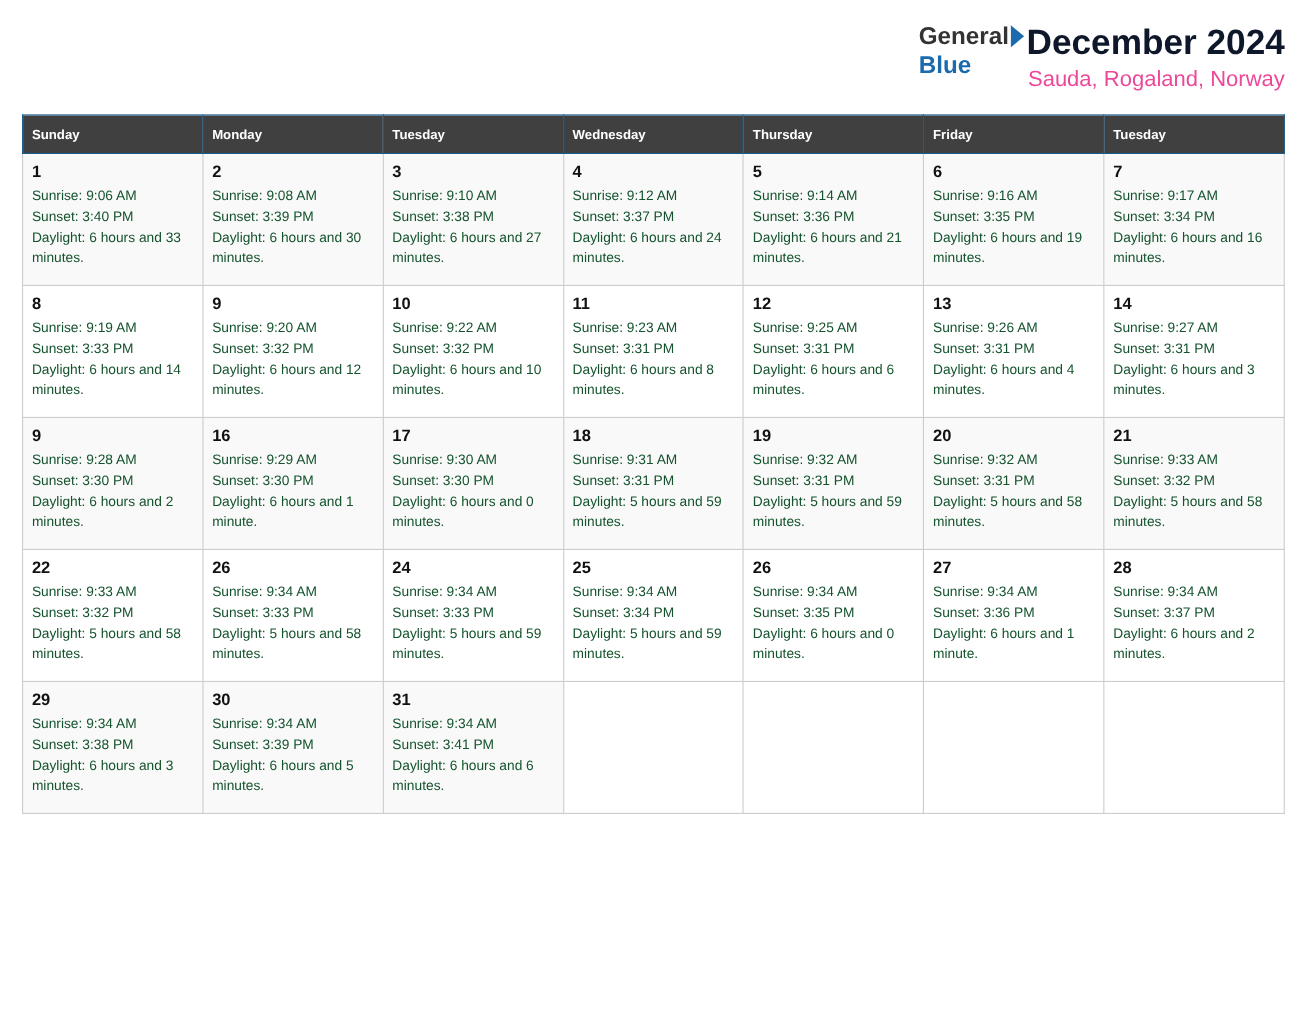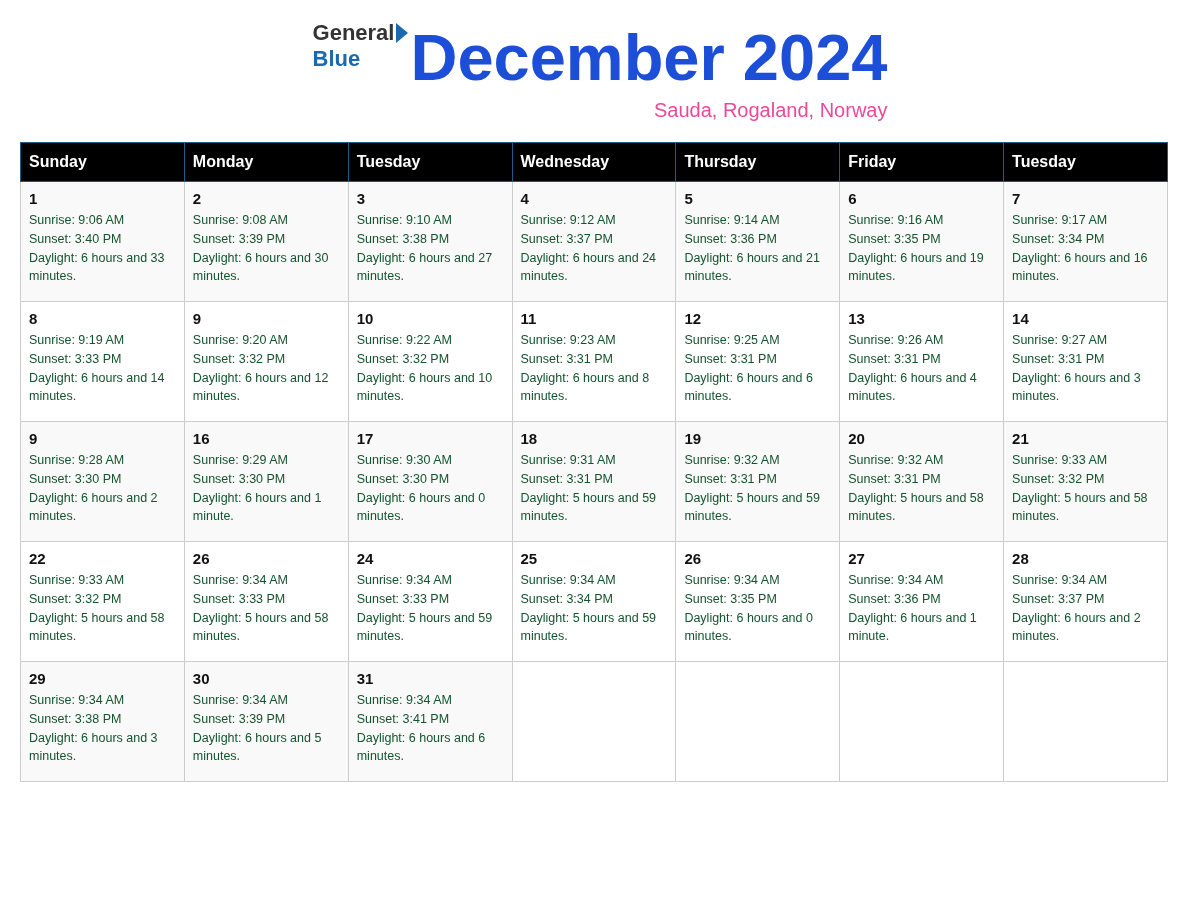--- a/index.html
+++ b/index.html
@@ -5,21 +5,21 @@
     * { box-sizing: border-box; margin: 0; padding: 0; }
     body {
       font-family: Arial, sans-serif;
       background: #fff;
       padding: 20px;
       width: 1188px;
       min-height: 918px;
     }
     .header {
       display: flex;
-      justify-content: center;
+      justify-content: flex-end;
       align-items: flex-start;
       margin-bottom: 20px;
       margin-left: 12px;
     }
     .logo {
       display: flex;
       flex-direction: column;
       align-items: flex-start;
     }
     .logo-text {
@@ -34,32 +34,32 @@
       width: 0;
       height: 0;
       border-left: 12px solid #1a6aad;
       border-top: 10px solid transparent;
       border-bottom: 10px solid transparent;
       display: inline-block;
       margin: 0 2px;
     }
     .logo-blue { color: #1a6aad; font-size: 22px; font-weight: bold; }
     .title-block { text-align: right; }
-    .month-title { font-size: 65px; font-weight: bold; color: #1d4ed8; }
+    .month-title { font-size: 32px; font-weight: bold; color: #0f172a; }
     .location { font-size: 20px; color: #ec4899; margin-top: 4px; }
 
     table {
       width: 100%;
       border-collapse: collapse;
       table-layout: fixed;
     }
     thead tr th {
-      background-color: #000000;
+      background-color: #404040;
       color: #fff;
-      font-size: 16px;
+      font-size: 12px;
       font-weight: bold;
       padding: 10px 8px;
       text-align: left;
       border: 1px solid #1a5c8a;
     }
     tbody tr td {
       vertical-align: top;
       padding: 8px;
       border: 1px solid #ccc;
       font-size: 13px;

